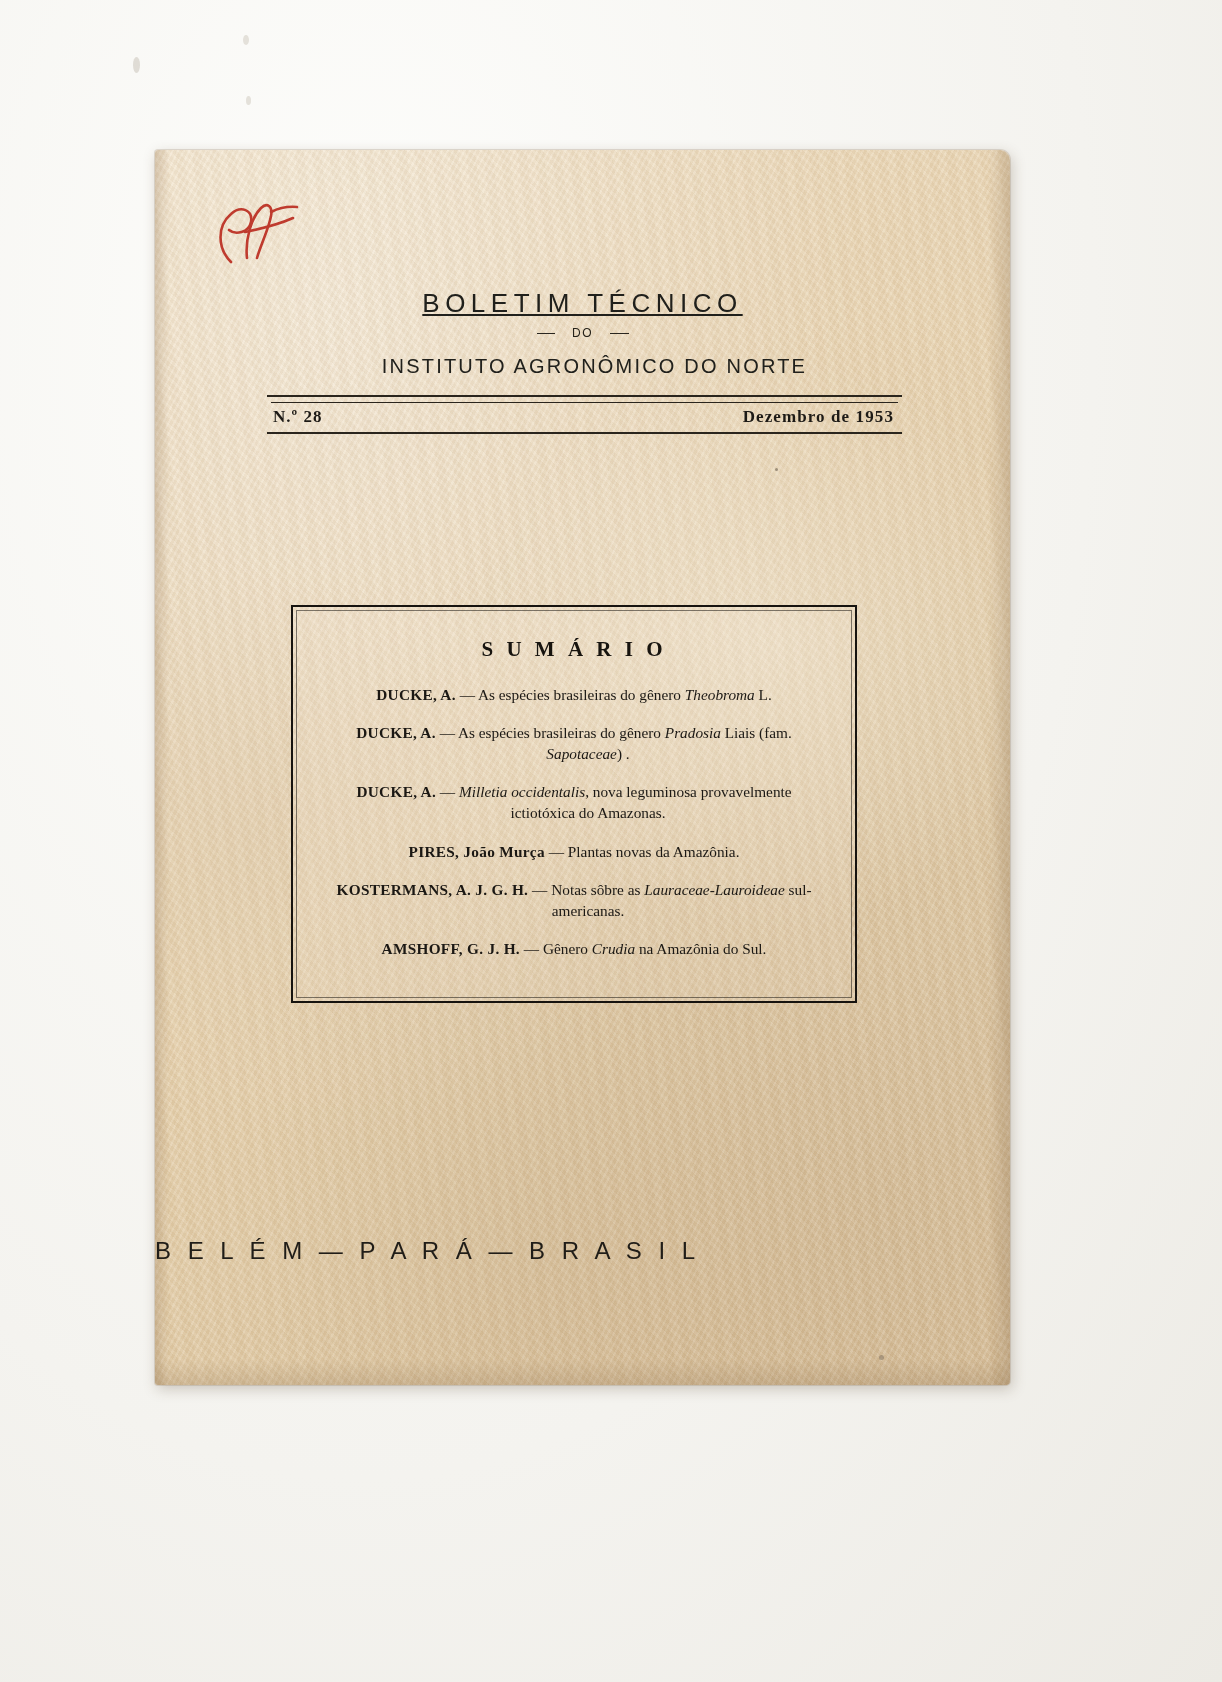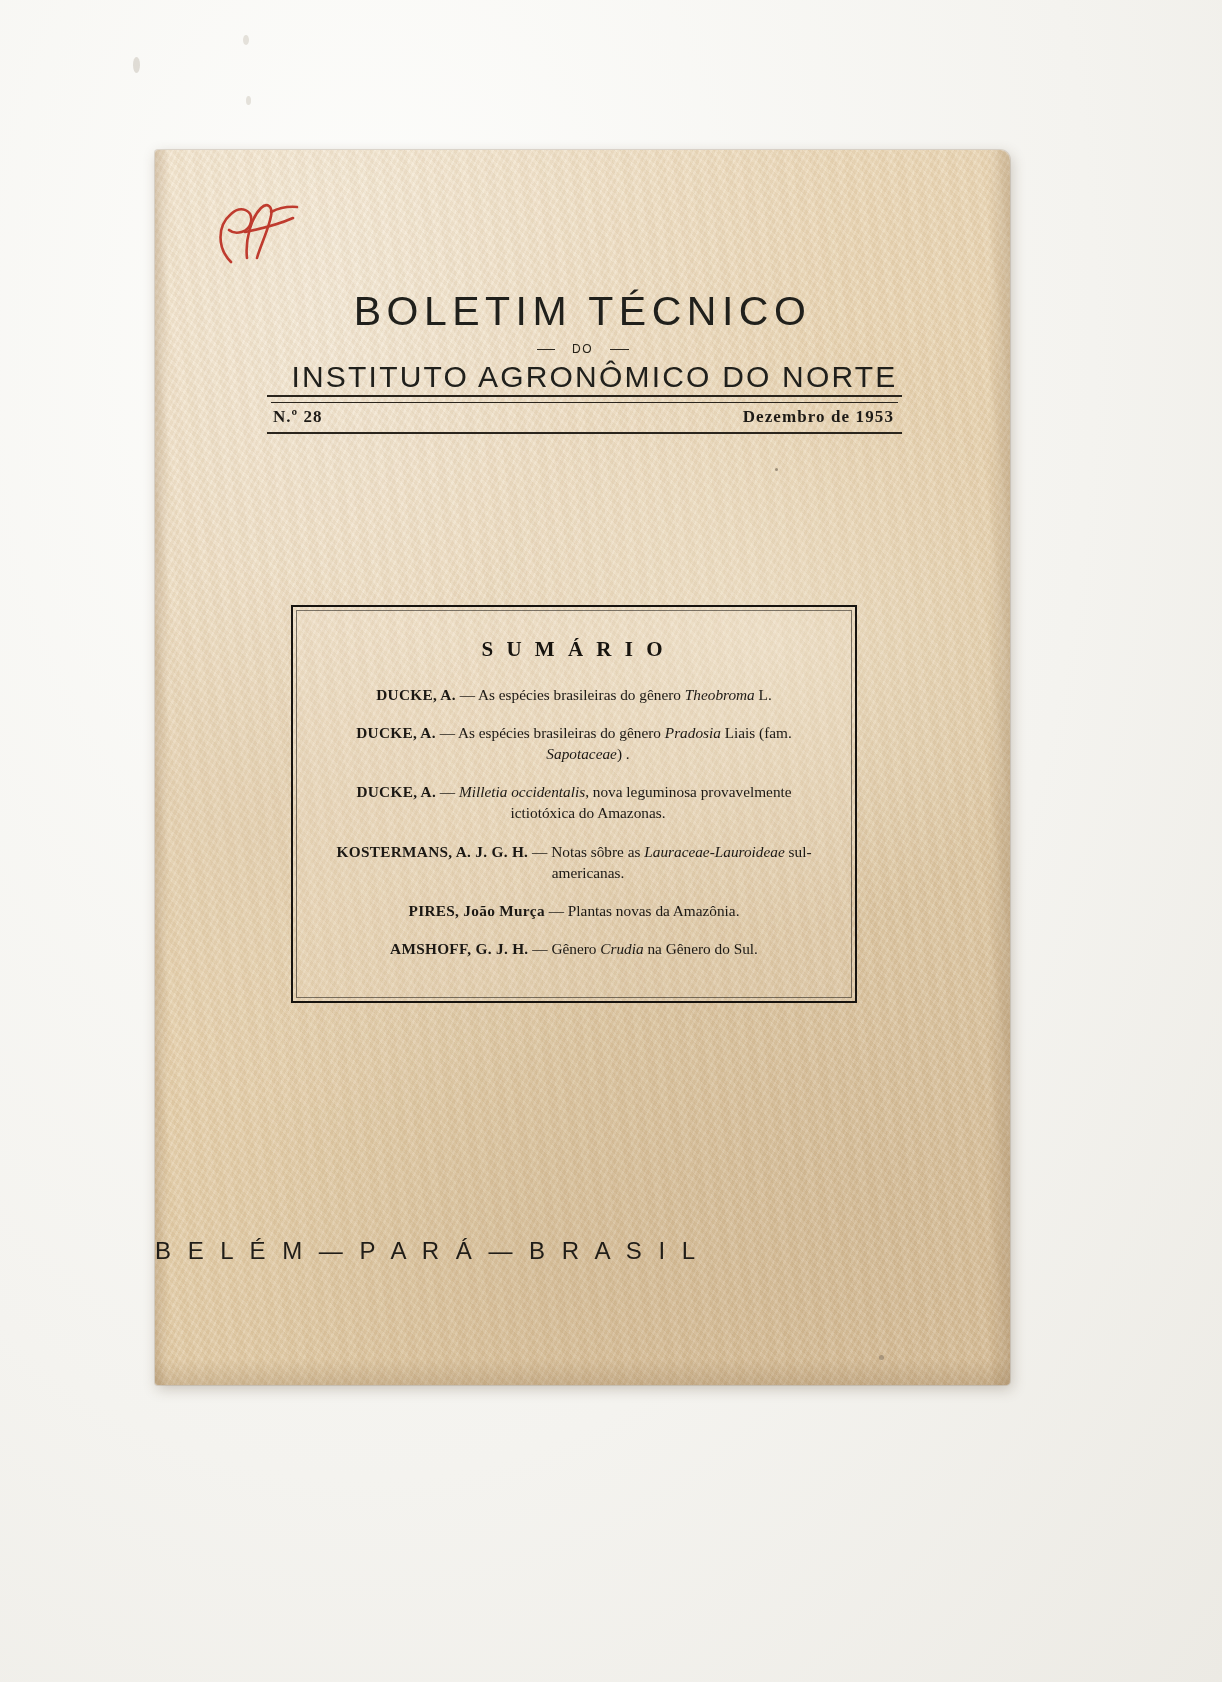--- a/index.html
+++ b/index.html
@@ -111,50 +111,51 @@
     pointer-events: none;
   }
 
   .masthead {
     position: absolute;
     left: 0; right: 0;
     top: 138px;
     text-align: center;
   }
   .title-main {
-    font-size: 41px;
+    font-size: 26px;
     letter-spacing: 5.5px;
     color: #20201c;
     font-weight: 400;
     white-space: nowrap;
+    text-decoration: underline;
   }
   .do-rule {
     margin: 7px auto 4px;
     width: 92px;
     display: flex;
     align-items: center;
     justify-content: center;
     gap: 17px;
   }
   .do-rule .ln {
     height: 1px;
     width: 26px;
     background: #2a261f;
   }
   .do-rule .txt {
     font-size: 12px;
     letter-spacing: 1.4px;
     color: #262219;
   }
   .title-sub {
-    font-size: 30px;
+    font-size: 20px;
     letter-spacing: 2.2px;
     color: #20201c;
     white-space: nowrap;
-    margin-top: 4px;
+    margin-top: 15px;
     padding-left: 24px;
   }
 
   .issue-bar {
     position: absolute;
     left: 112px;
     right: 108px;
     top: 245px;
     border-top: 2px solid #2a251d;
     border-bottom: 2px solid #2a251d;
@@ -276,23 +277,23 @@
       </div>
     </div>
 
     <div class="summary-box">
       <div class="inner-box">
         <div class="summary-title">S U M Á R I O</div>
         <div id="entries">
             <div class="entry"><span class="author">DUCKE, A.</span><span> — As espécies brasileiras do gênero </span><i>Theobroma</i><span> L.</span></div>
             <div class="entry"><span class="author">DUCKE, A.</span><span> — As espécies brasileiras do gênero </span><i>Pradosia</i><span> Liais (fam. </span><i>Sapotaceae</i><span>) .</span></div>
             <div class="entry"><span class="author">DUCKE, A.</span><span> — </span><i>Milletia occidentalis</i><span>, nova leguminosa provavelmente ictiotóxica do Amazonas.</span></div>
+            <div class="entry"><span class="author">PIRES, João Murça</span><span> — Plantas novas da Amazônia.</span></div>
             <div class="entry"><span class="author">KOSTERMANS, A. J. G. H.</span><span> — Notas sôbre as </span><i>Lauraceae-Lauroideae</i><span> sul-americanas.</span></div>
-            <div class="entry"><span class="author">PIRES, João Murça</span><span> — Plantas novas da Amazônia.</span></div>
-            <div class="entry"><span class="author">AMSHOFF, G. J. H.</span><span> — Gênero </span><i>Crudia</i><span> na Gênero do Sul.</span></div>
+            <div class="entry"><span class="author">AMSHOFF, G. J. H.</span><span> — Gênero </span><i>Crudia</i><span> na Amazônia do Sul.</span></div>
           </div>
       </div>
     </div>
 
     <div class="imprint">B E L É M — P A R Á — B R A S I L</div>
 
     <div class="tiny-dot" style="left:620px;top:318px;width:3px;height:3px;"></div>
     <div class="tiny-dot" style="left:724px;top:1205px;width:5px;height:5px;opacity:.45"></div>
   </div>
 </div>

